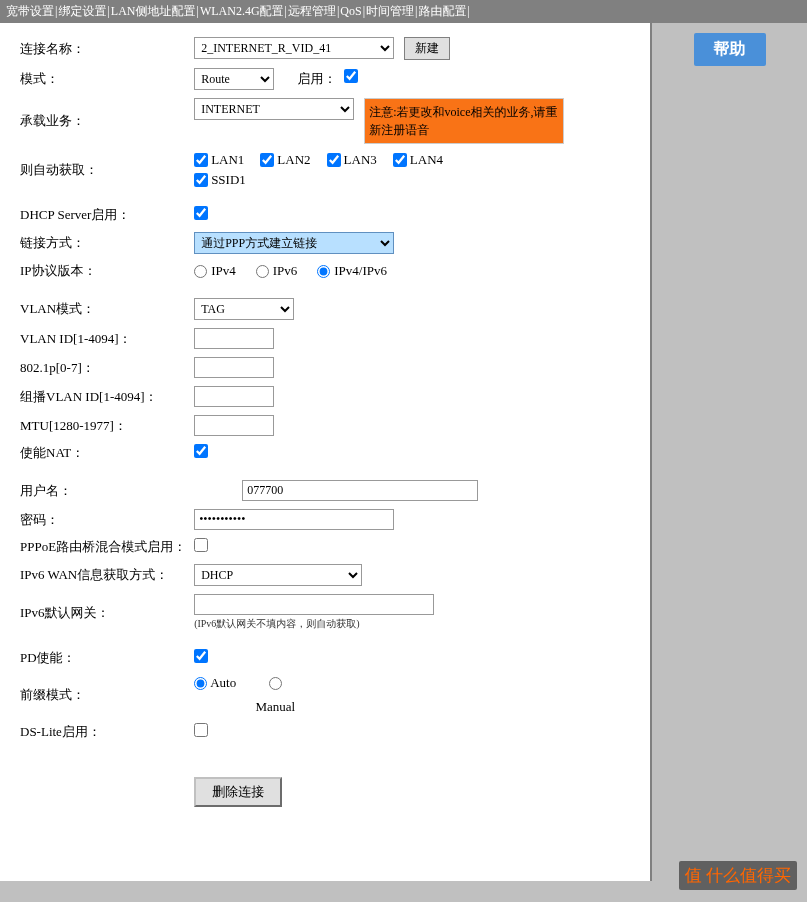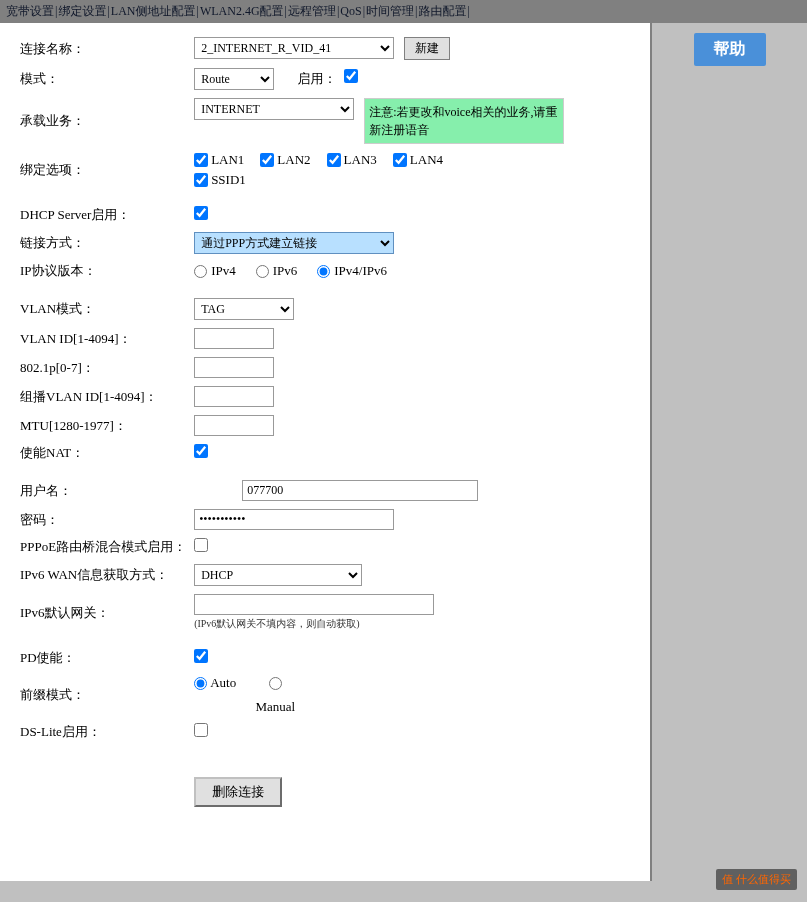--- a/index.html
+++ b/index.html
@@ -16,21 +16,21 @@
       background: #808080;
       color: #fff;
       padding: 3px 6px;
       font-size: 12px;
       display: flex;
       align-items: center;
       gap: 0;
       white-space: nowrap;
     }
     .top-nav span {
-      color: #0f172a;
+      color: #ffffff;
       cursor: pointer;
     }
     .nav-sep { color: #fff; margin: 0 1px; }
 
     
     .main-layout {
       display: flex;
       background: #c0c0c0;
       min-height: 858px;
     }
@@ -65,21 +65,21 @@
       border-radius: 2px;
     }
 
     
     .watermark {
       position: absolute;
       bottom: 12px;
       right: 10px;
       background: rgba(0,0,0,0.5);
       color: #ff6600;
-      font-size: 11px;
+      font-size: 17px;
       padding: 3px 6px;
       border-radius: 2px;
     }
 
     
     .form-table {
       width: 100%;
       border-collapse: collapse;
     }
     .form-table td {
@@ -162,21 +162,21 @@
       background: #b8d8f8;
       border: 1px solid #6090c0;
     }
 
     
     .service-note {
       font-size: 12px;
       color: #000;
       border: 1px solid #ccc;
       padding: 4px;
-      background: #86efac;
+      background: #f97316;
       max-width: 200px;
       line-height: 1.5;
     }
 
     
     .section-gap td { height: 10px; }
 
     
     .delete-btn {
       background: #e0e0e0;
@@ -247,21 +247,21 @@
         <td class="label-cell">承载业务：</td>
         <td class="value-cell" style="display:flex; align-items:flex-start; gap:10px;">
           <select style="width:160px;">
             <option>INTERNET</option>
           </select>
           <div class="service-note">注意:若更改和voice相关的业务,请重新注册语音</div>
         </td>
       </tr>
 
       <tr>
-        <td class="label-cell">绑定选项：</td>
+        <td class="label-cell">则自动获取：</td>
         <td class="value-cell">
           <div style="display:flex; gap:16px; flex-wrap:wrap;">
             <label class="binding-item">
               <input type="checkbox" checked="" style="">
               <span>LAN1</span>
             </label>
             <label class="binding-item">
               <input type="checkbox" checked="" style="">
               <span>LAN2</span>
             </label>

